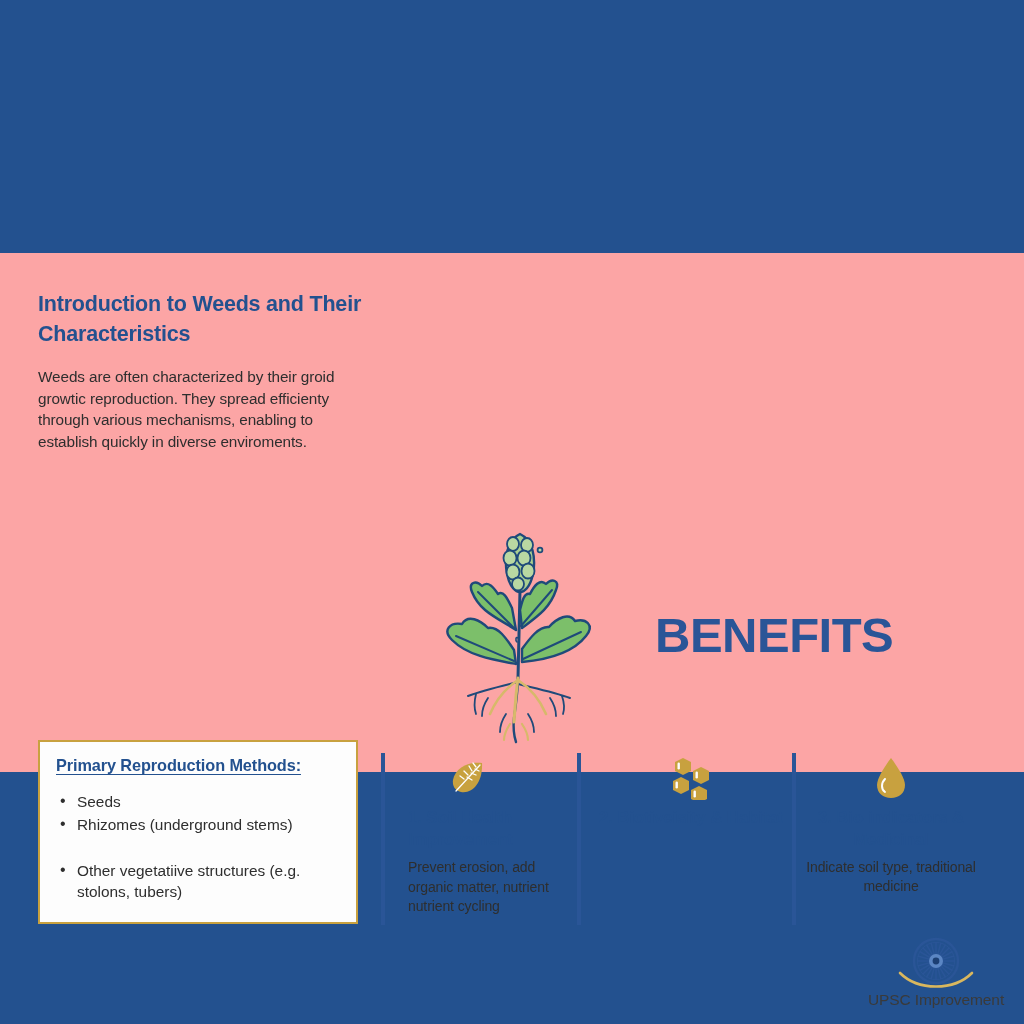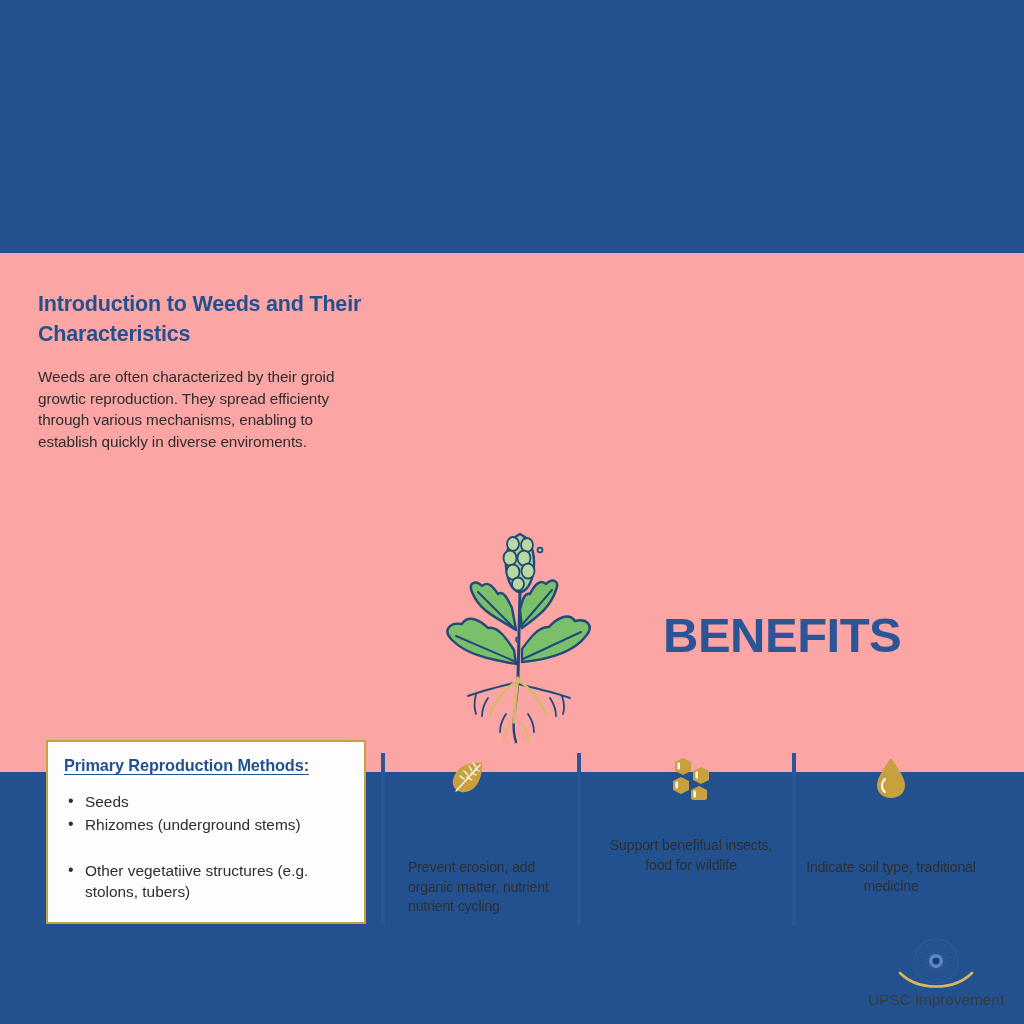--- a/index.html
+++ b/index.html
@@ -39,21 +39,20 @@
   }
 
   
   #repro-box {
     position:absolute;
     left:38px; top:487px;
     width:320px; height:184px;
     border:2.5px solid #c8a13f;
     background:#fdfdfd;
     padding:14px 16px 0 16px;
-    margin-left:8px;
   }
   #repro-title {
     color:#23518f;
     font-size:16.3px;
     font-weight:bold;
     text-decoration:underline;
     text-underline-offset:3px;
     letter-spacing:-0.1px;
   }
   #repro-list { list-style:none; margin-top:16px; }
@@ -84,21 +83,20 @@
   
   #benefits-title {
     position:absolute;
     left:655px; top:357px;
     width:320px;
     color:#2a5597;
     font-size:49px;
     font-weight:bold;
     line-height:50px;
     letter-spacing:-0.5px;
-    margin-left:8px;
   }
 
   
   #benefits-row {
     position:absolute;
     left:381px; top:500px;
     width:625px; height:175px;
   }
   .divider {
     position:absolute;
@@ -266,21 +264,20 @@
           </g>
           <g fill="#fdfdfd">
             <rect x="8.5" y="6.5" width="2.4" height="7" rx="1.2"></rect>
             <rect x="26.5" y="15.5" width="2.4" height="7" rx="1.2"></rect>
             <rect x="6.5" y="25.5" width="2.4" height="7" rx="1.2"></rect>
             <rect x="24.5" y="34.5" width="2.4" height="7" rx="1.2"></rect>
           </g>
         </svg>
       </div>
       <div class="b-title">2. Biotiveisity &amp; Habitat</div>
-      <div class="b-desc">Support benefifual insects, food for wildlife</div>
     </div>
 
     <div class="benefit" id="benefit-3">
       <div class="icon-wrap">
         <svg width="34" height="44" viewBox="0 0 34 44">
           <path d="M17 2 C17 2 3 20 3 29 C3 37 9 42 17 42 C25 42 31 37 31 29 C31 20 17 2 17 2 Z" fill="#c8a13f"></path>
           <path d="M11 23 C7 27 7 33 11 36" stroke="#fdfdfd" stroke-width="2" fill="none" stroke-linecap="round"></path>
         </svg>
       </div>
       <div class="b-title">3. Bio-indicators &amp; Medicinal</div>

